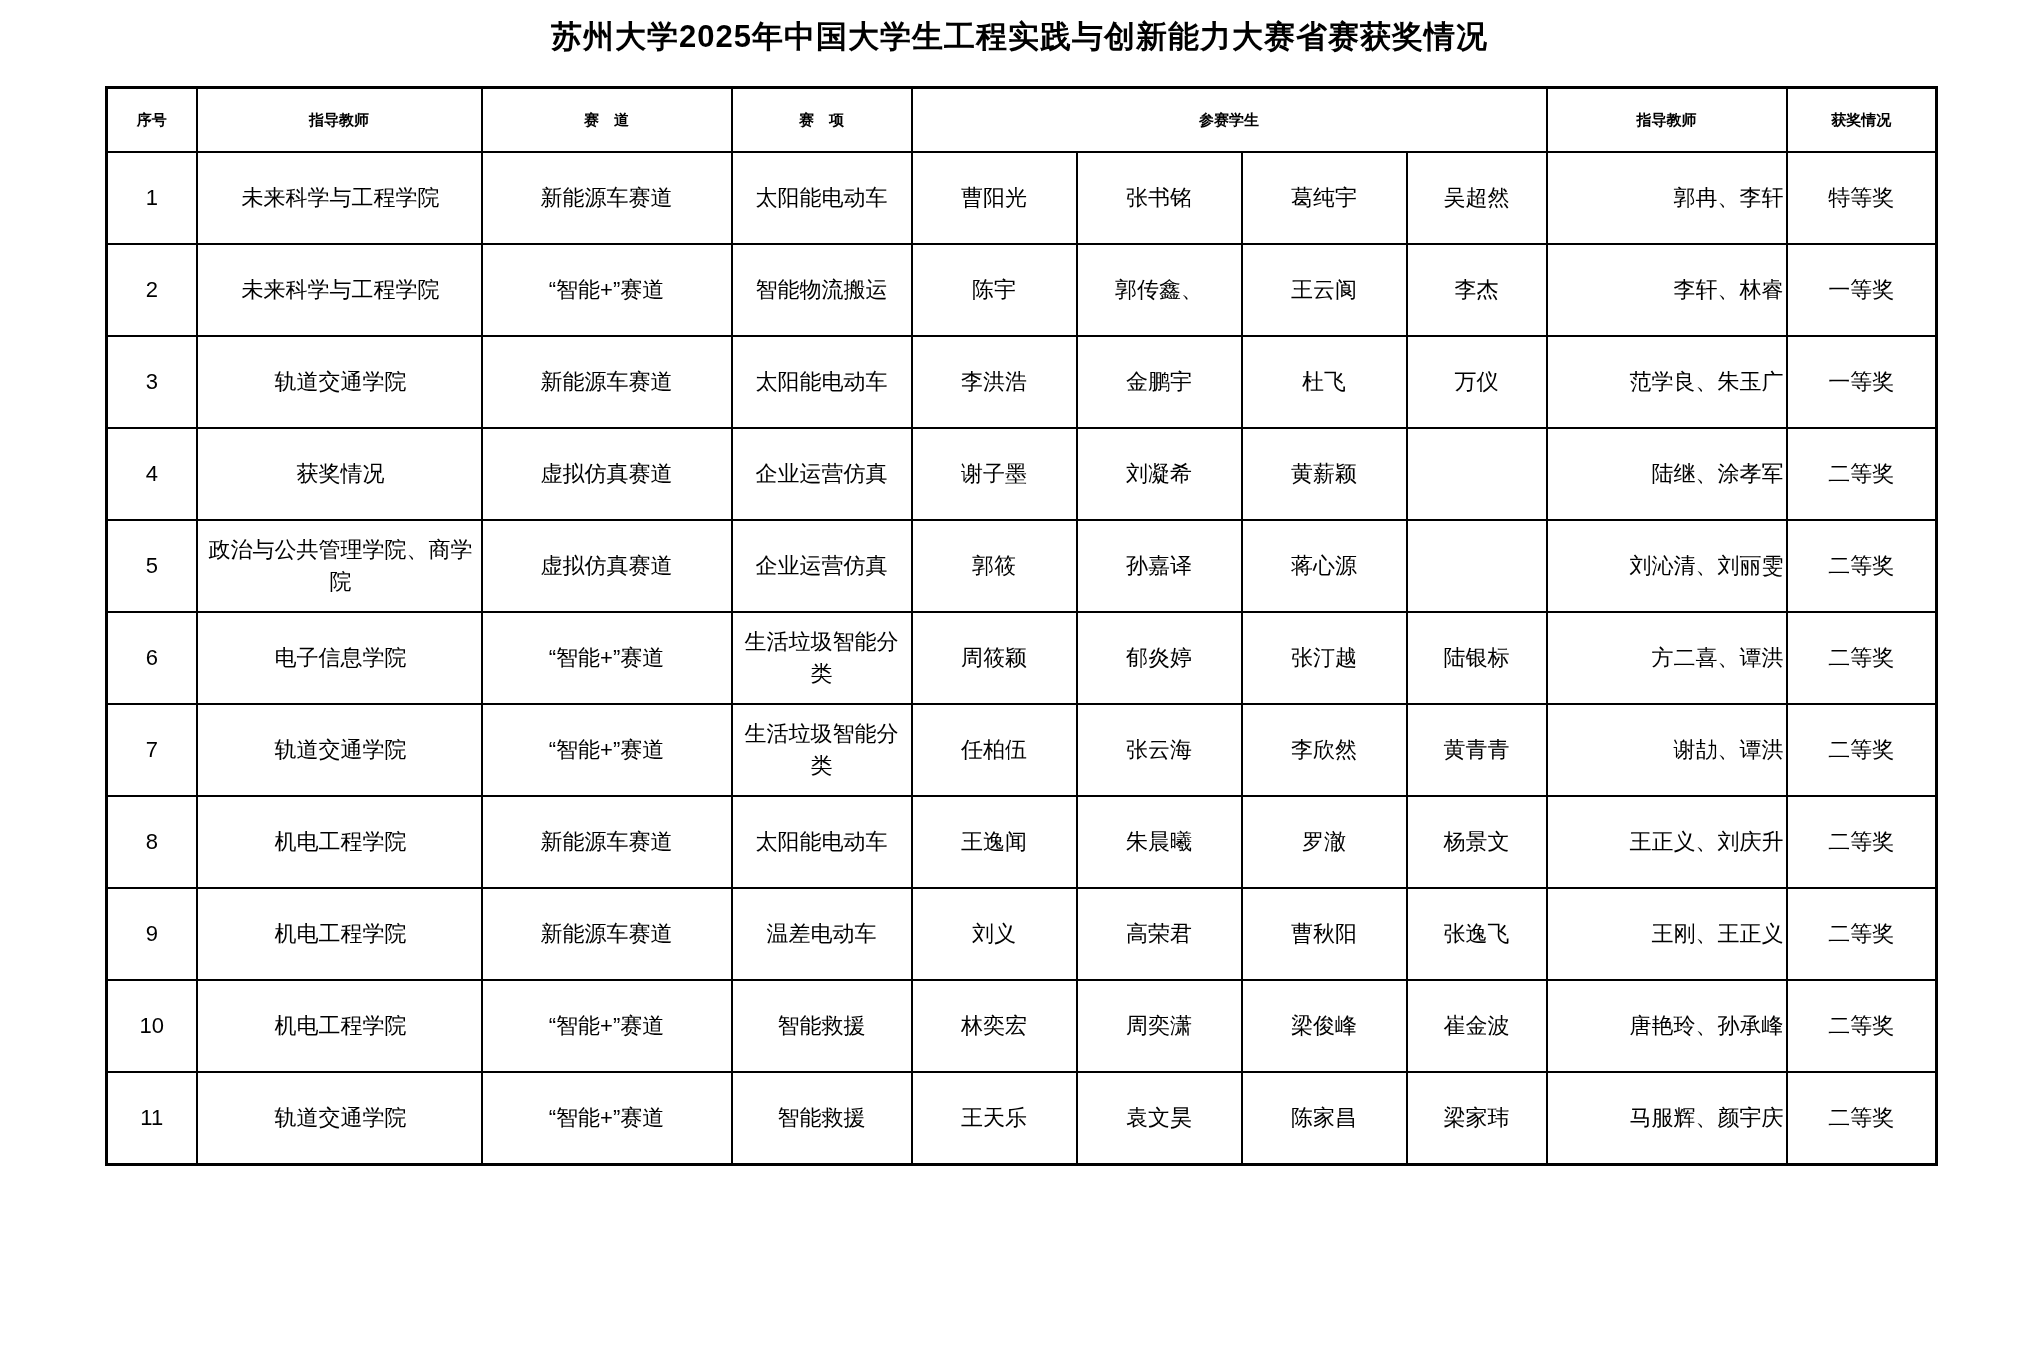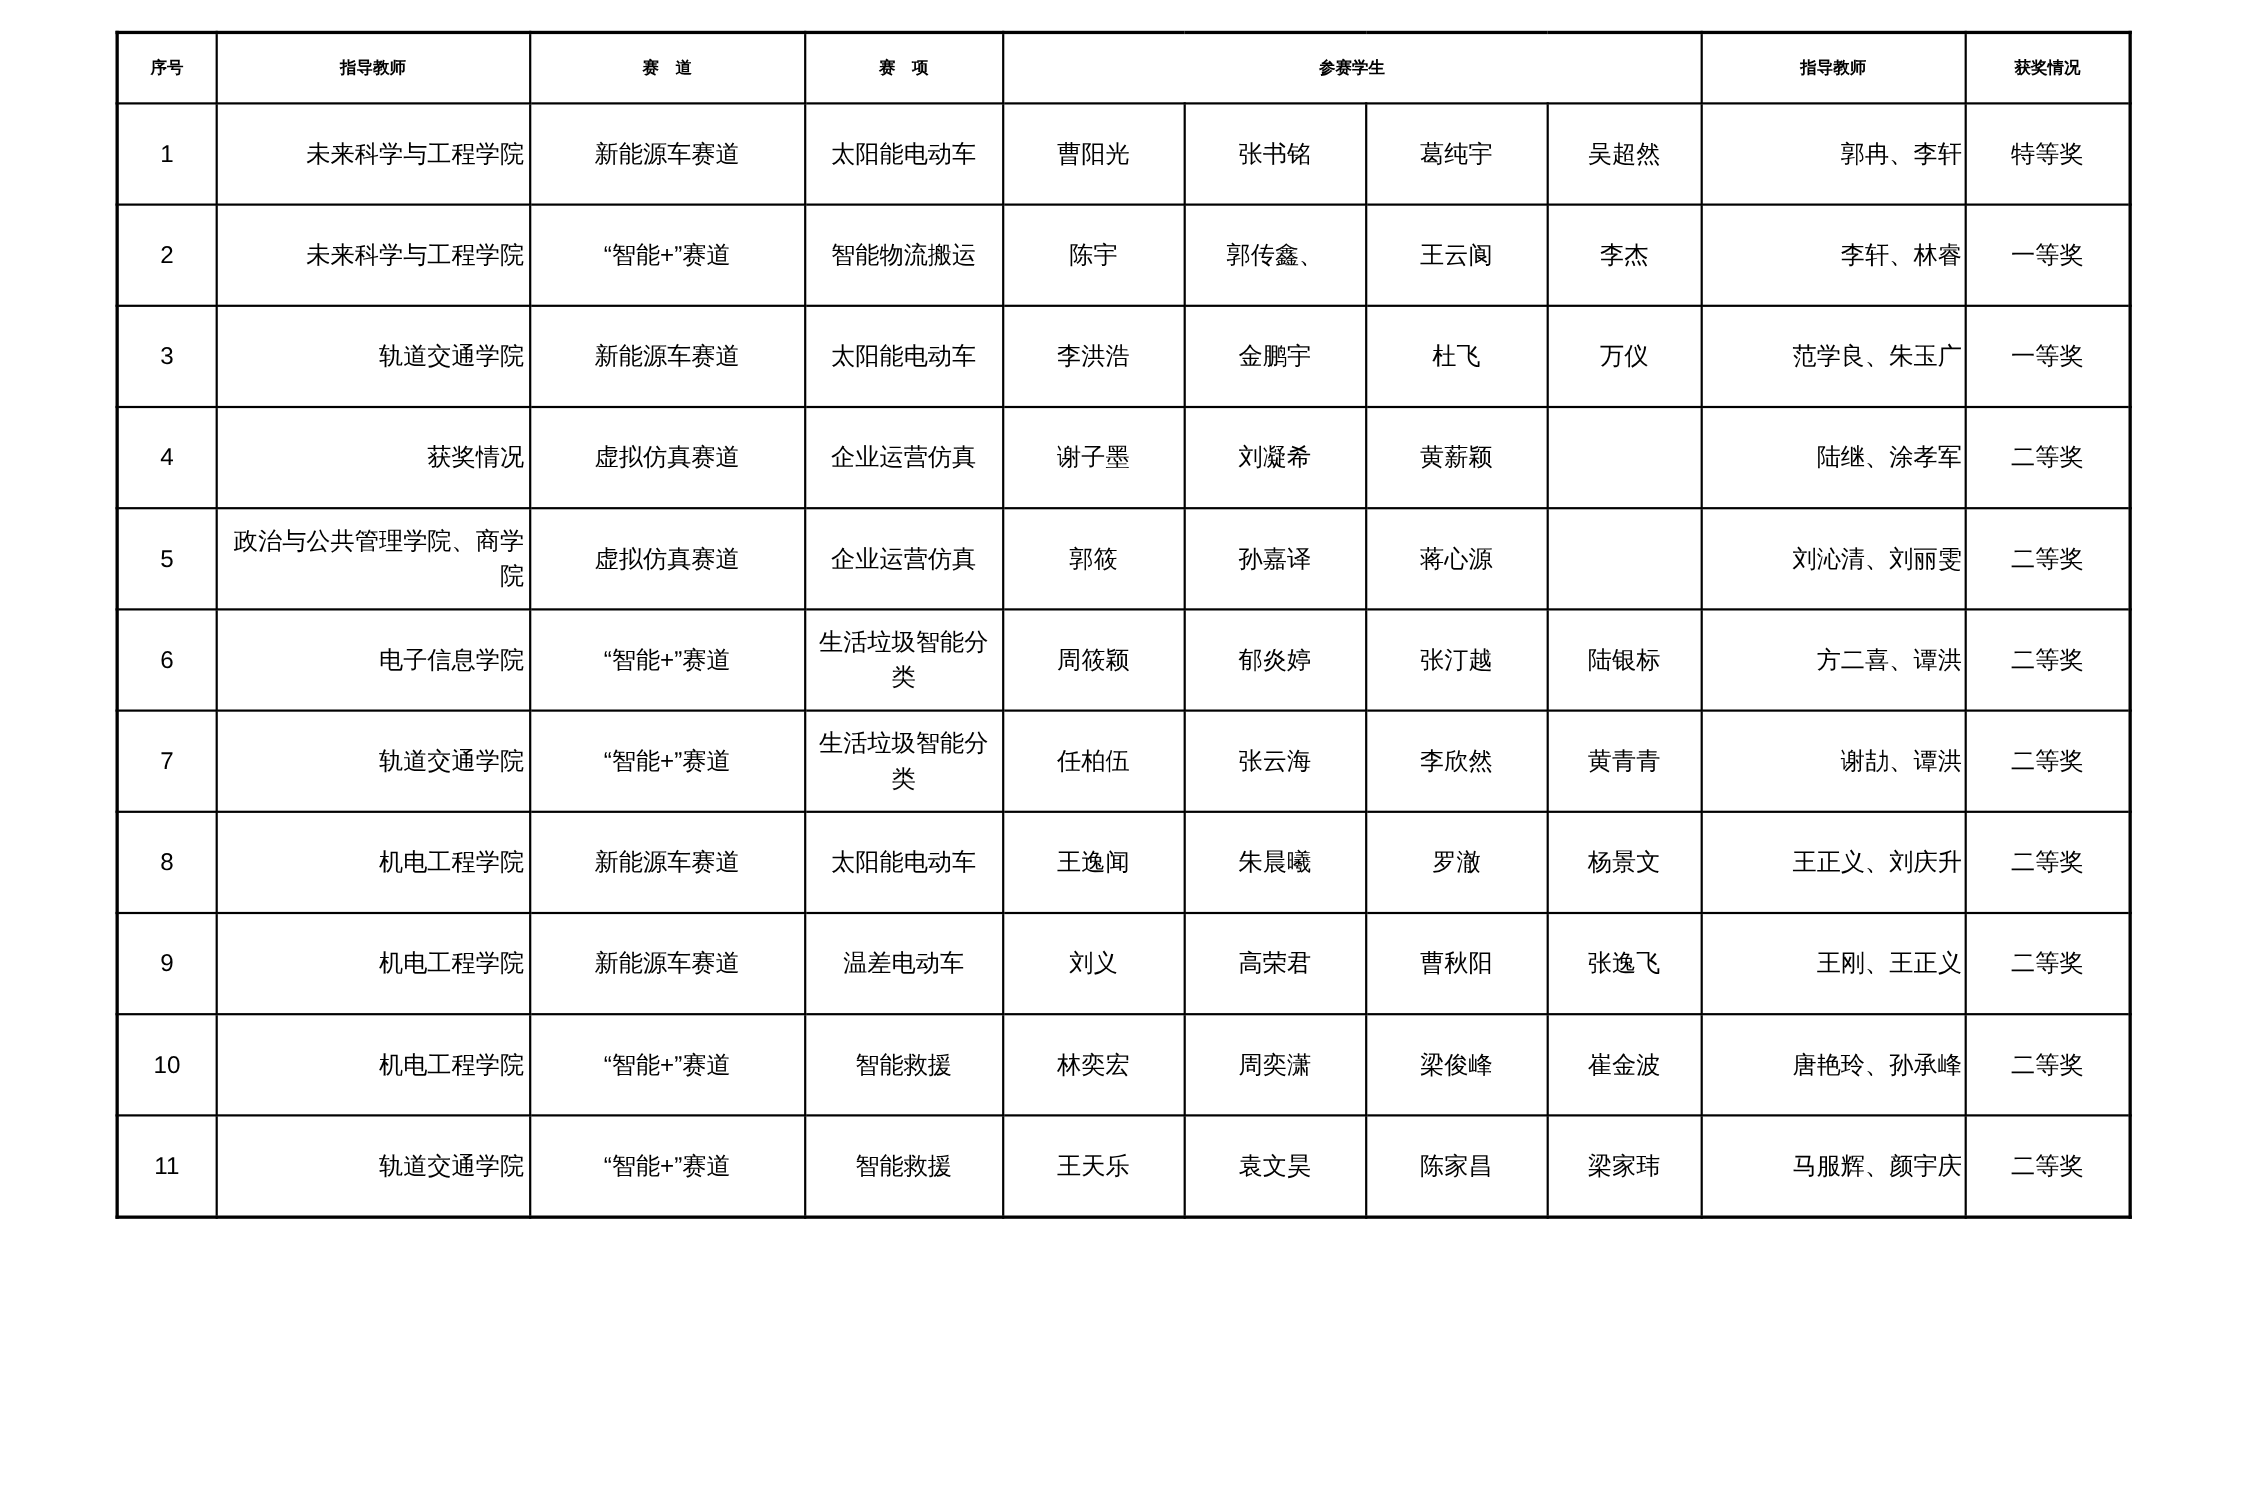--- a/index.html
+++ b/index.html
@@ -45,36 +45,37 @@
   .award-table th {
     font-weight: bold;
     font-size: 15px;
     height: 58px;
   }
   .award-table tbody td {
     height: 86px;
     font-weight: normal;
   }
   .award-table td.cell-college {
-    text-align: right;
+    text-align: center;
     padding-left: 7px;
     padding-right: 4px;
     margin-left: 24px;
   }
   .award-table td.cell-advisors {
     text-align: right;
     padding-left: 5px;
     padding-right: 2px;
   }
 </style>
 </head>
 <body>
 
 <div class="page">
 
+  <div class="doc-title">苏州大学2025年中国大学生工程实践与创新能力大赛省赛获奖情况</div>
 
   <table class="award-table">
     <colgroup>
       <col style="width:90px">
       <col style="width:285px">
       <col style="width:250px">
       <col style="width:180px">
       <col style="width:165px">
       <col style="width:165px">
       <col style="width:165px">

